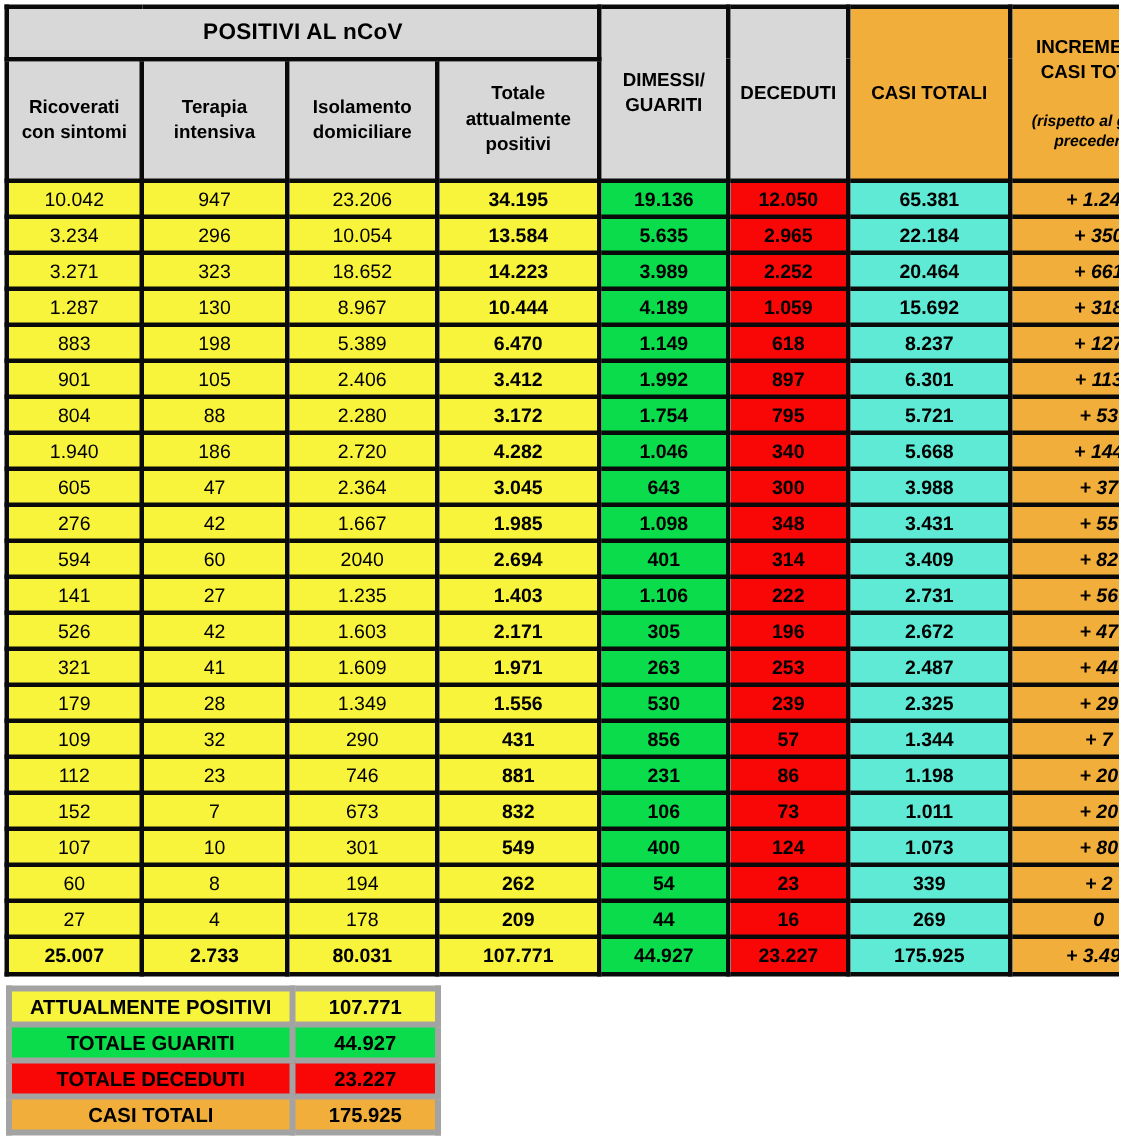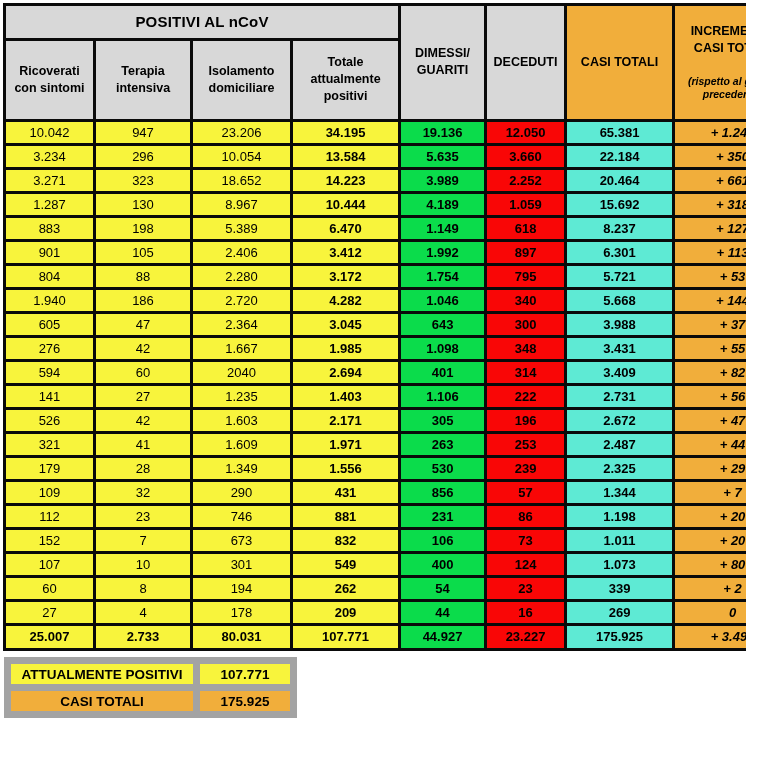--- a/index.html
+++ b/index.html
@@ -34,21 +34,21 @@
   .main td:nth-child(4){font-weight:700;}
   .main td:nth-child(5){background:#0bdc4b;font-weight:700;margin-top:26px;}
   .main td:nth-child(6){background:#f90606;font-weight:700;}
   .main td:nth-child(7){background:#5eead4;font-weight:700;}
   .main td:nth-child(8){background:#f1ae3b;font-weight:700;font-style:italic;}
   .main tr.total td{font-weight:700;height:22px;}
 
   
   .summary{position:absolute;left:4px;top:657px;width:286px;table-layout:fixed;}
   .summary td{
-    border:7px solid #a3a3a3;height:20px;text-align:center;
+    border:4px solid #a3a3a3;height:20px;text-align:center;
     font-weight:700;font-size:13.5px;padding:0;
   }
   .row-yellow td{background:#f8f43c;}
   .row-green  td{background:#0bdc4b;}
   .row-red    td{background:#f90606;}
   .row-orange td{background:#f1ae3b;}
 </style>
 </head>
 <body>
 
@@ -100,21 +100,21 @@
           <td>12.050</td>
           <td>65.381</td>
           <td>+ 1.246</td>
         </tr>
         <tr>
           <td>3.234</td>
           <td>296</td>
           <td>10.054</td>
           <td>13.584</td>
           <td>5.635</td>
-          <td>3.660</td>
+          <td>2.965</td>
           <td>22.184</td>
           <td>+ 350</td>
         </tr>
         <tr>
           <td>3.271</td>
           <td>323</td>
           <td>18.652</td>
           <td>14.223</td>
           <td>3.989</td>
           <td>2.252</td>
@@ -319,20 +319,28 @@
   <table class="summary">
     <colgroup>
       <col style="width:189px">
         <col style="width:97px">
     </colgroup>
     <tbody>
         <tr class="row-yellow">
           <td>ATTUALMENTE POSITIVI</td>
           <td>107.771</td>
         </tr>
+        <tr class="row-green">
+          <td>TOTALE GUARITI</td>
+          <td>44.927</td>
+        </tr>
+        <tr class="row-red">
+          <td>TOTALE DECEDUTI</td>
+          <td>23.227</td>
+        </tr>
         <tr class="row-orange">
           <td>CASI TOTALI</td>
           <td>175.925</td>
         </tr>
       </tbody>
   </table>
 
 </div>
 
 </body></html>

